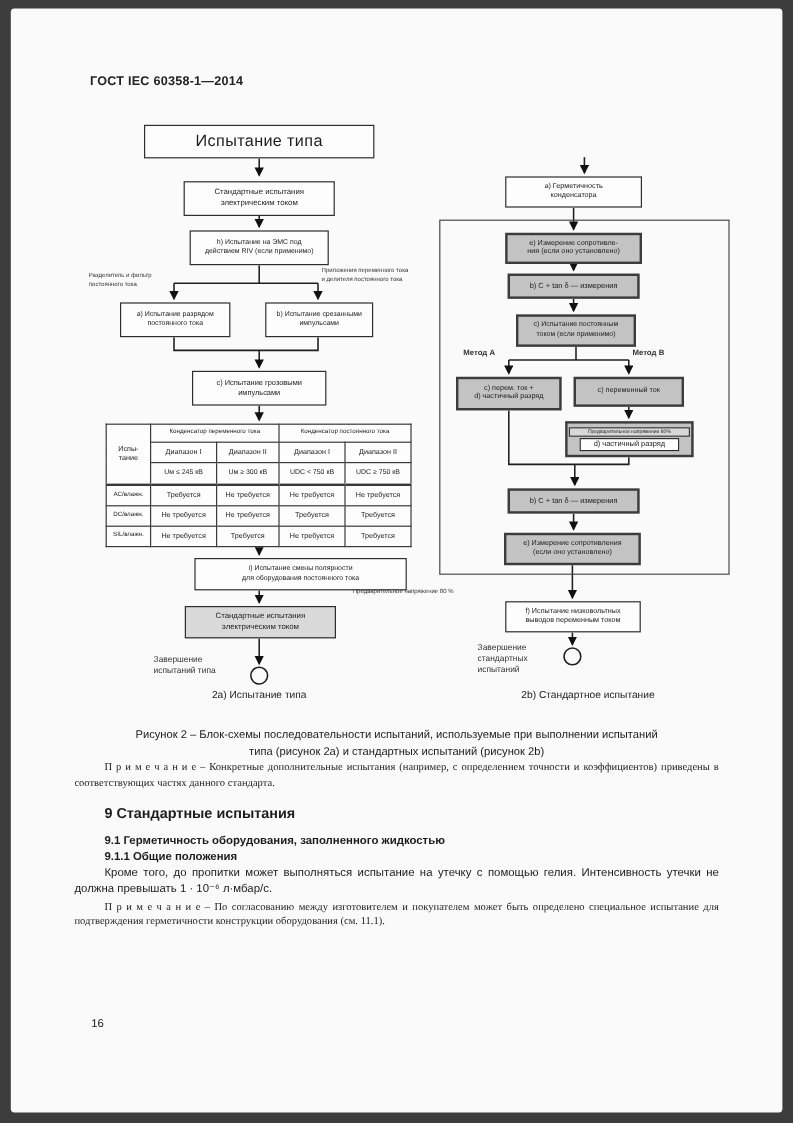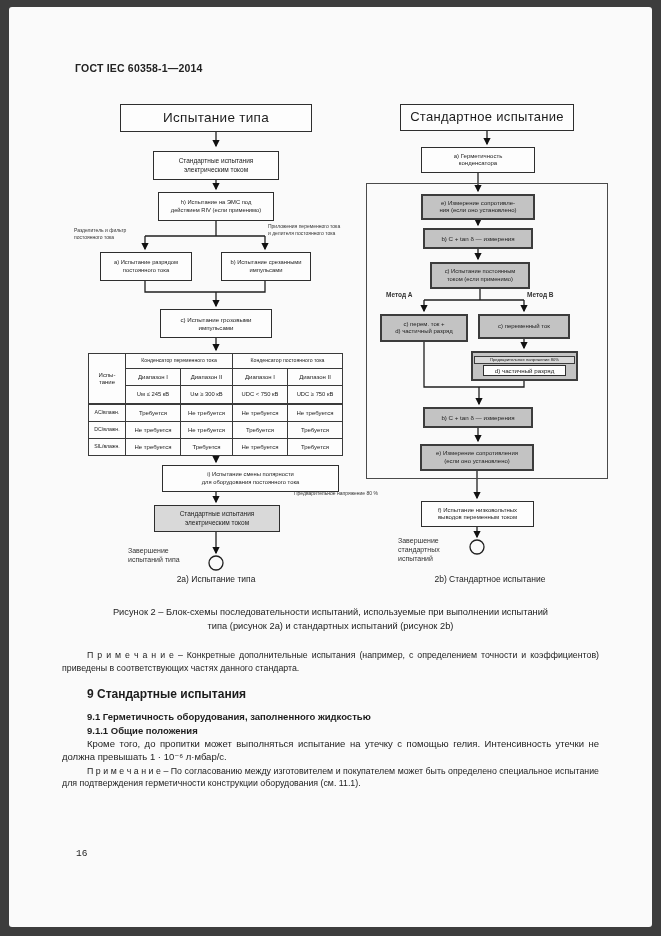--- a/index.html
+++ b/index.html
@@ -14,26 +14,26 @@
   .box.big{font-size:13.5px;border-width:1.5px;letter-spacing:.3px;}
   .box.shaded{background:#c3c3c3;border:2px solid #3c3c3c;}
   .box.lightshade{background:#d9d9d9;border-width:1.2px;}
   .lbl{position:absolute;color:#333;white-space:pre-line;line-height:1.3;}
   .container-rect{position:absolute;border:1.5px solid #4a4a4a;background:transparent;box-sizing:border-box;}
   .ttbl{position:absolute;border-collapse:collapse;table-layout:fixed;background:#fdfdfd;color:#1c1c1c;}
   .ttbl td{border:1px solid #3a3a3a;text-align:center;vertical-align:middle;padding:0;white-space:pre-line;line-height:1.15;}
   .ttbl .heavy{border-bottom-width:2px;}
   .figsub{position:absolute;font-size:8.5px;color:#222;text-align:center;}
   .textblock{position:absolute;left:62px;top:606px;width:537px;color:#1c1c1c;}
-  .figcap{font-size:9.3px;text-align:center;line-height:13.5px;white-space:pre-line;margin:0 0 16px 0;}
-  .note{font-size:8.8px;text-align:justify;text-indent:25px;line-height:12.5px;margin:0;}
+  .figcap{font-size:9.3px;text-align:center;line-height:13.5px;white-space:pre-line;margin:0 0 0 0;}
+  .note{font-size:8.8px;text-align:justify;text-indent:25px;line-height:12.5px;margin:0;font-family:Liberation Serif, serif;}
   .h9{font-size:12px;font-weight:bold;margin:13px 0 9px 25px;}
   .subh{font-size:9.5px;font-weight:bold;margin:0 0 0 25px;line-height:13.5px;}
   .para{font-size:9.5px;text-align:justify;text-indent:25px;line-height:13.4px;margin:0;}
-  .pagenum{position:absolute;left:76px;top:848px;font-size:9.5px;color:#222;font-family:Liberation Mono, monospace;}
+  .pagenum{position:absolute;left:76px;top:848px;font-size:9.5px;color:#222;}
   svg.connectors{position:absolute;left:0;top:0;}
 </style>
 </head>
 <body>
 
 <div class="frame">
   <div class="sheet"></div>
 
   <div class="layer">
 
@@ -147,21 +147,20 @@
       </table>
 
     <div class="box" style="left:162px;top:465px;width:177px;height:27px;font-size:5.8px;">i) Испытание смены полярности
 для оборудования постоянного тока</div>
     <div class="box lightshade" style="left:154px;top:505px;width:126px;height:27px;font-size:6.5px;">Стандартные испытания
 электрическим током</div>
     <div class="lbl" style="left:128px;top:546px;width:76px;font-size:7px;text-align:left;">Завершение
 испытаний типа</div>
     <div class="figsub" style="left:146px;top:574px;width:140px;">2а) Испытание типа</div>
 
-    <div class="box big" style="left:400px;top:104px;width:174px;height:27px;font-size:13px;">Стандартное испытание</div>
     <div class="box" style="left:421px;top:147px;width:114px;height:26px;font-size:6px;">a) Герметичность
 конденсатора</div>
     <div class="container-rect" style="left:366px;top:183px;width:242px;height:296px;"></div>
     <div class="box shaded" style="left:421px;top:194px;width:114px;height:26px;font-size:6px;">e) Измерение сопротивле-
 ния (если оно установлено)</div>
     <div class="box shaded" style="left:423px;top:228px;width:110px;height:21px;font-size:6.2px;">b) C + tan δ — измерения</div>
     <div class="box shaded" style="left:430px;top:262px;width:100px;height:27px;font-size:5.8px;">c) Испытание постоянным
 током (если применимо)</div>
     <div class="lbl" style="left:386px;top:291px;font-size:6.5px;font-weight:bold;">Метод А</div>
     <div class="lbl" style="left:527px;top:291px;font-size:6.5px;font-weight:bold;">Метод В</div>

